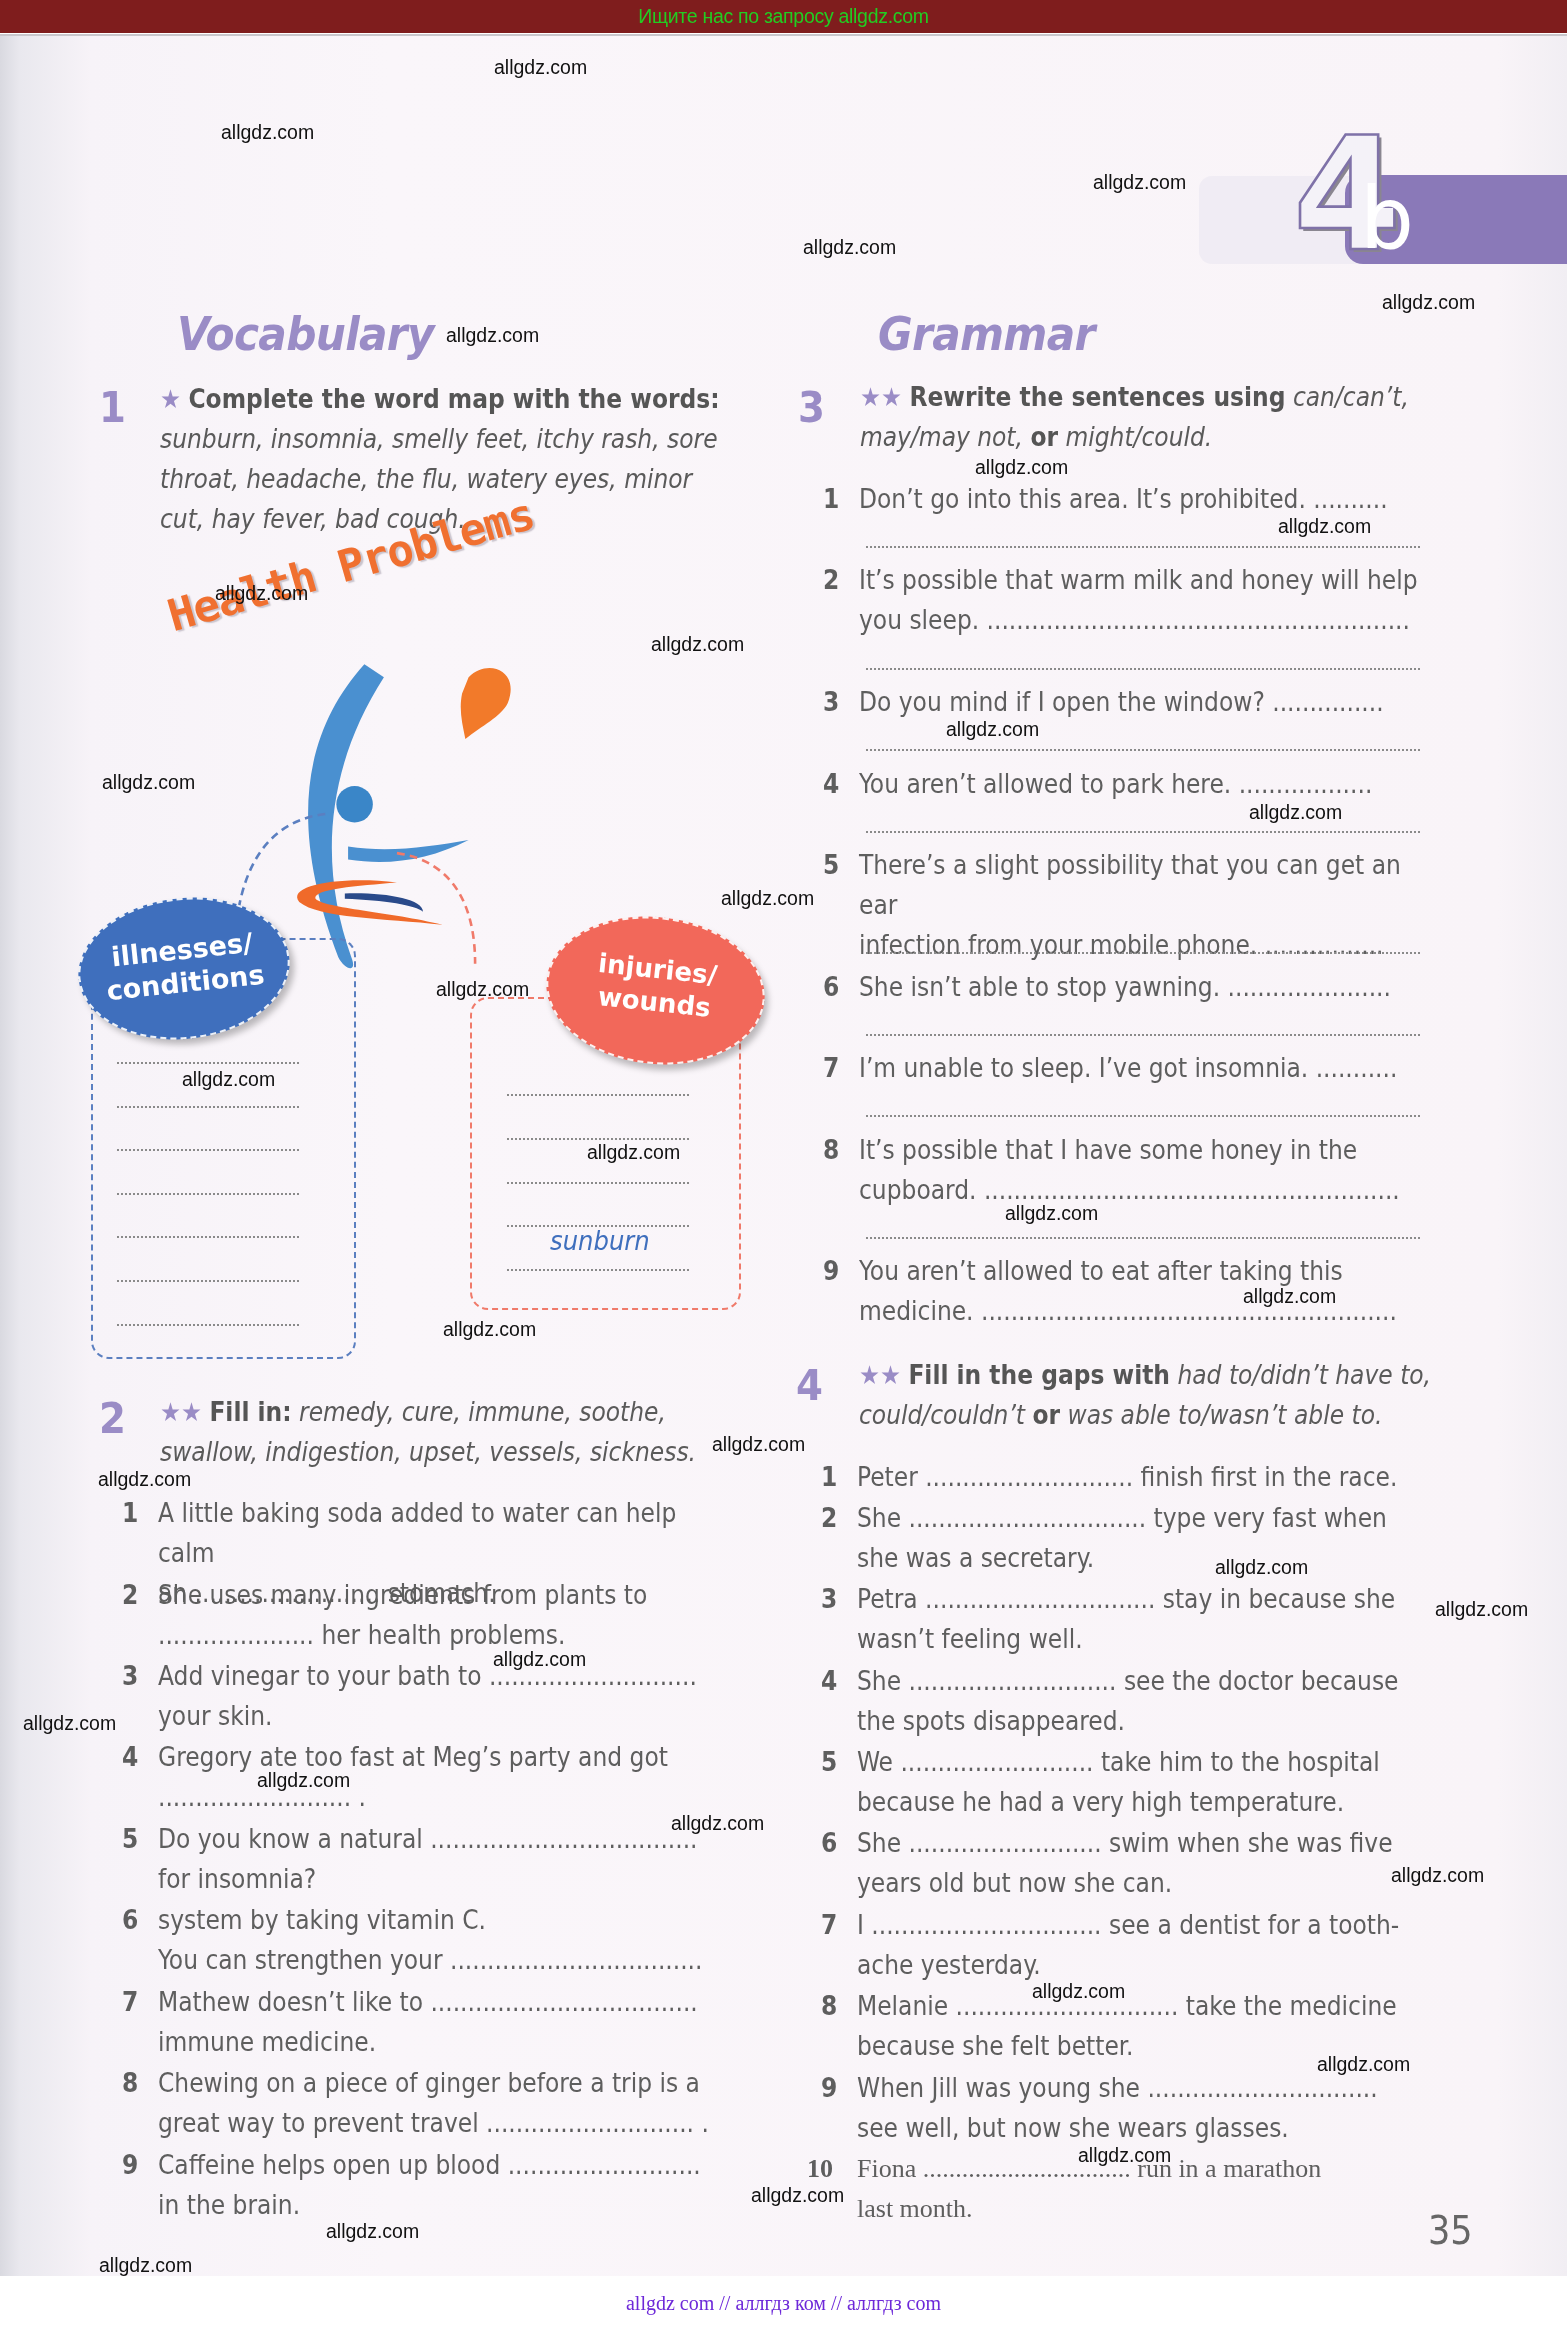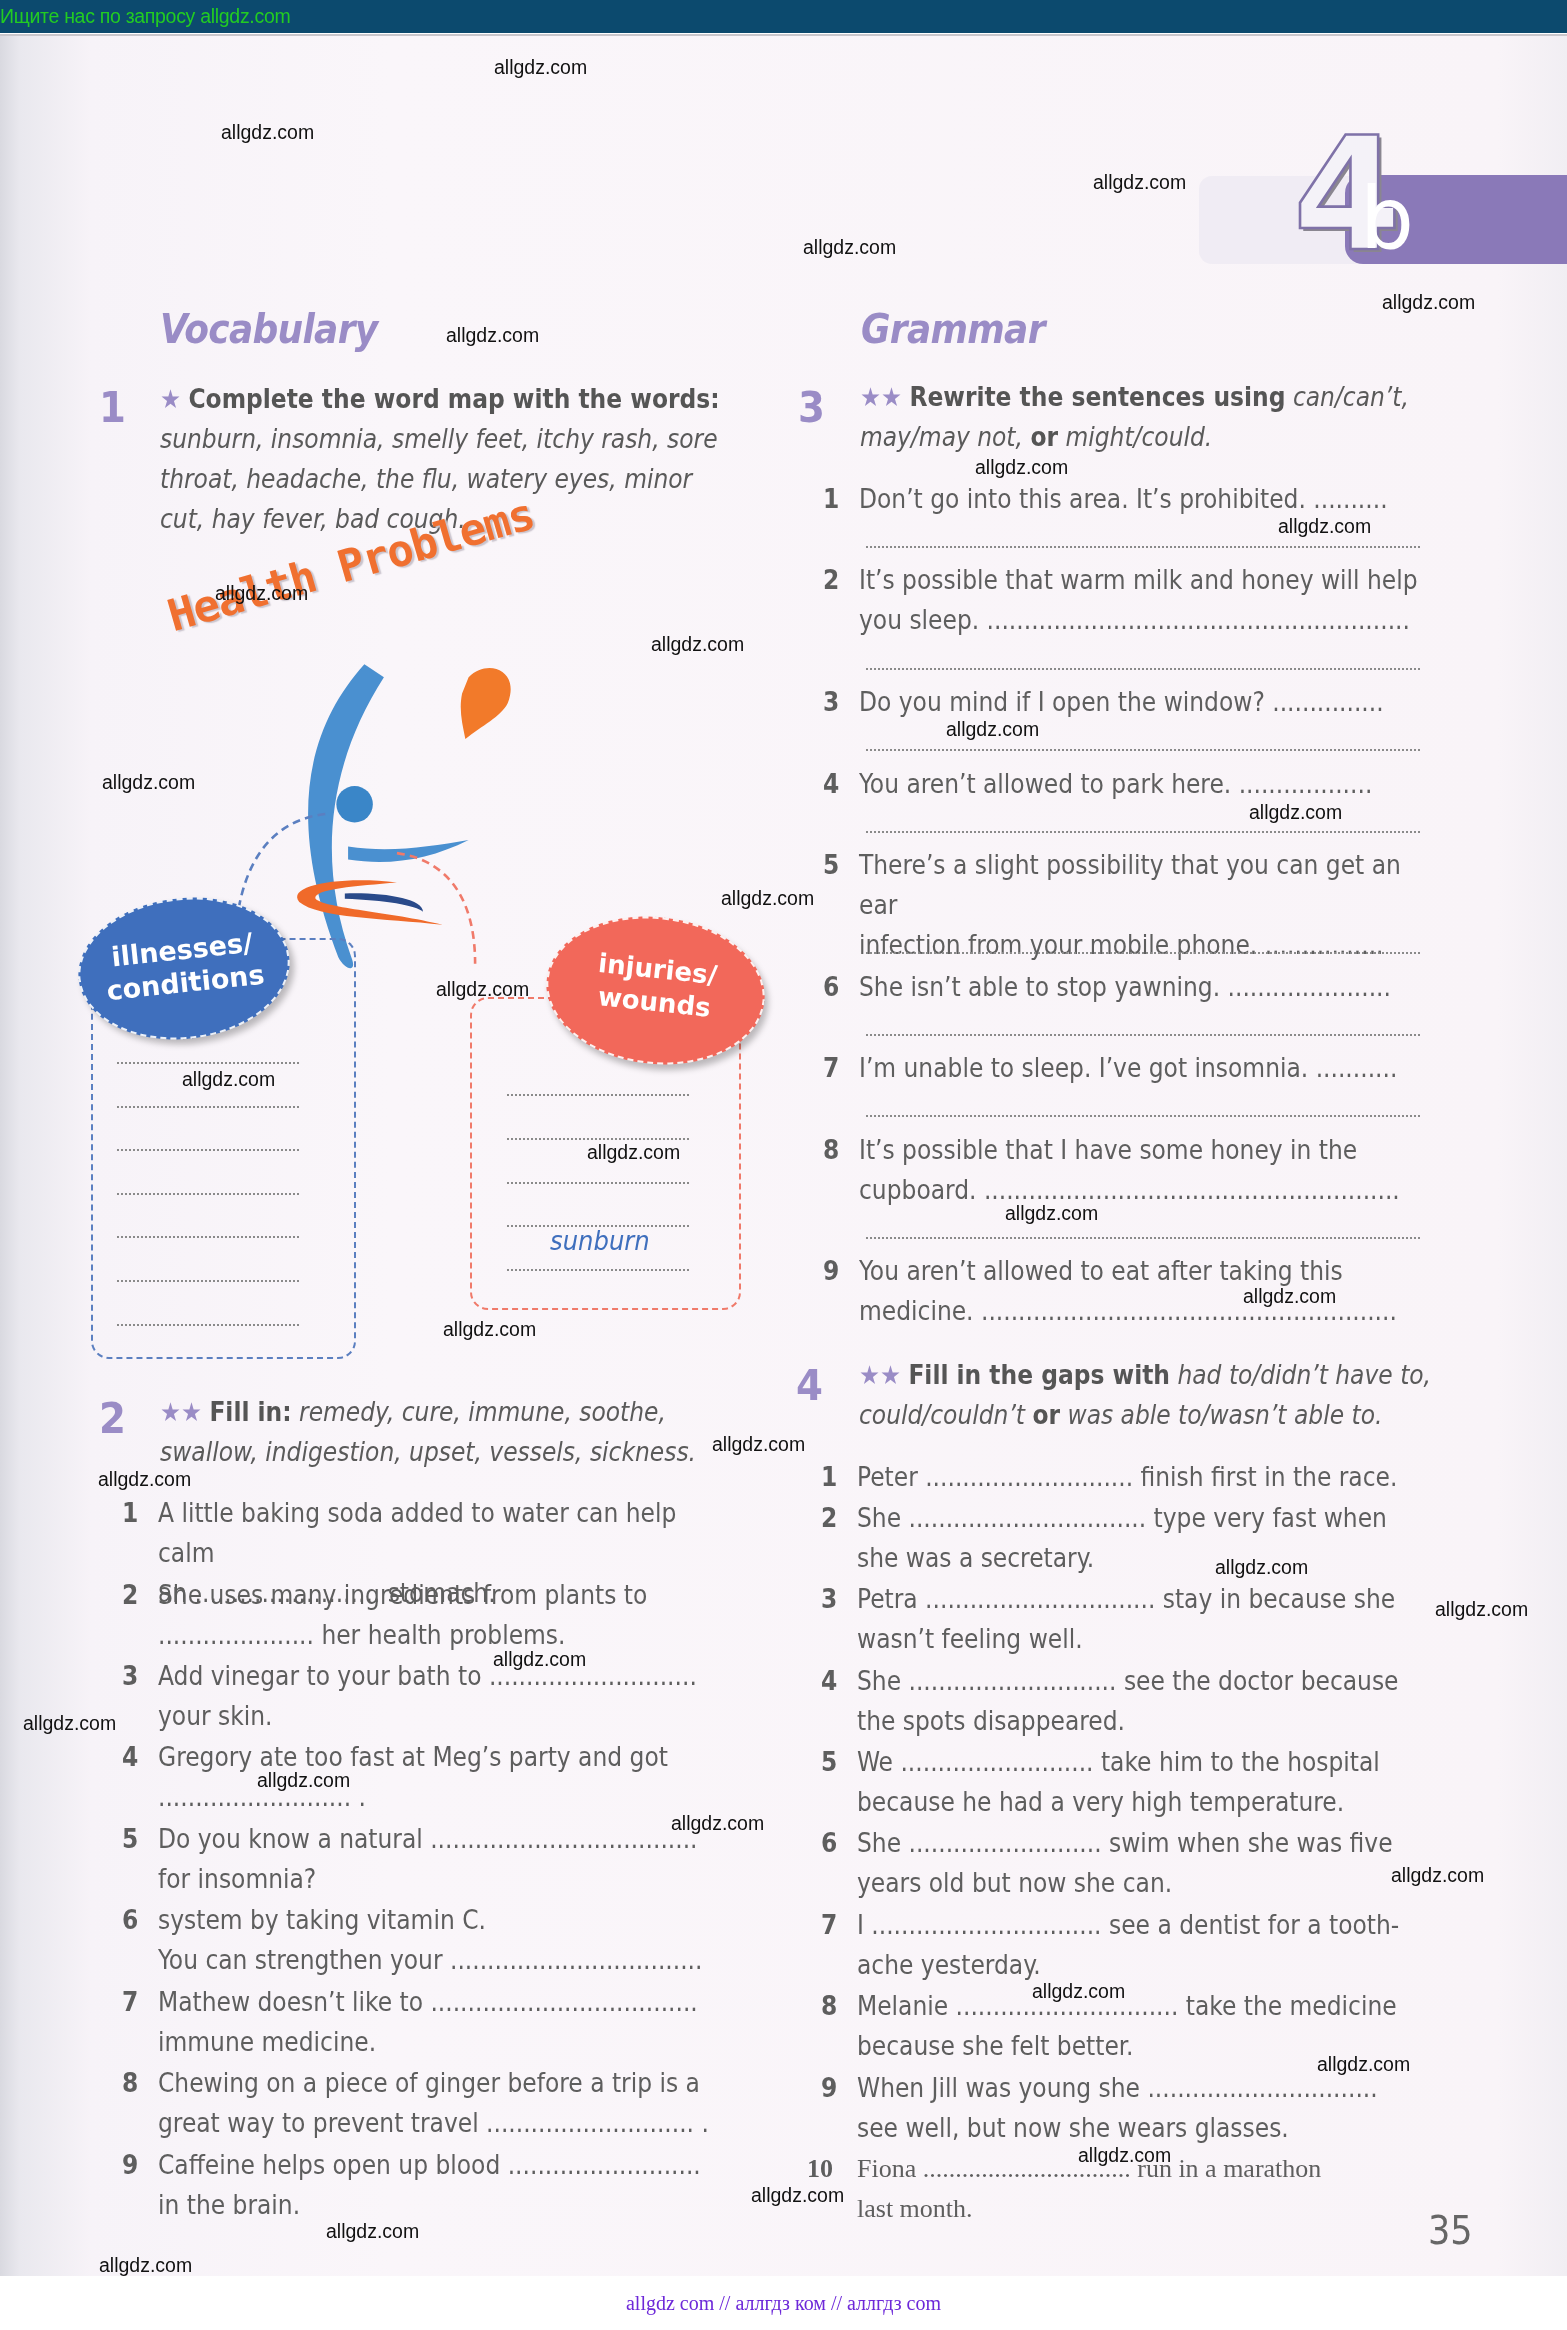--- a/index.html
+++ b/index.html
@@ -4,21 +4,21 @@
 <style>
   html, body { margin: 0; padding: 0; }
   body {
     width: 1567px; height: 2330px; position: relative; overflow: hidden;
     background: #ffffff;
     font-family: "DejaVu Sans Condensed", "DejaVu Sans", sans-serif;
     color: #5a5a5a;
   }
   .topbar {
     position: absolute; left: 0; top: 0; width: 1567px; height: 33px;
-    background: #0c4a6e; text-align: left;
+    background: #7f1d1d; text-align: center;
   }
   .topbar span {
     font-family: "Liberation Sans", sans-serif; font-size: 19.5px; color: #22cc22;
     line-height: 33px; letter-spacing: -0.3px;
   }
   .page {
     position: absolute; left: 0; top: 34px; width: 1567px; height: 2240px;
     background: linear-gradient(90deg, #d9d9e0 0px, #e9e8ee 19.5px, #f7f3f8 91px, #faf6fa 391px, #f9f4f8 1498px, #f1eef3 1567px);
     border-top: 2px solid #c9c7cc;
     border-bottom: 2px solid #cfcdd2;
@@ -46,22 +46,22 @@
     color: #f4f2f8; -webkit-text-stroke: 2.6px #7f72a8; line-height: 1;
     font-family: "DejaVu Sans", sans-serif;
     text-shadow: 3.3px 3.3px 0 #8a8690;
   }
   .unit-b {
     position: absolute; left: 1360px; top: 176px; font-size: 85px; color: #ffffff;
     font-family: "DejaVu Sans", sans-serif; line-height: 1;
   }
 
   .section-title {
-    position: absolute; font-size: 40px; font-weight: bold; font-style: italic;
-    color: #9a8cc6; letter-spacing: -0.7px;
+    position: absolute; font-size: 47px; font-weight: bold; font-style: italic;
+    color: #9a8cc6; letter-spacing: -0.7px; margin-left: 17px;
   }
 
   .ex-num {
     position: absolute; font-size: 43px; color: #9a8cc6; font-weight: bold;
     line-height: 1;
   }
   .ex-head {
     position: absolute; font-size: 26px; line-height: 40px; color: #5a5a5a;
   }
   .ex-head .stars { color: #9a8cc6; }

